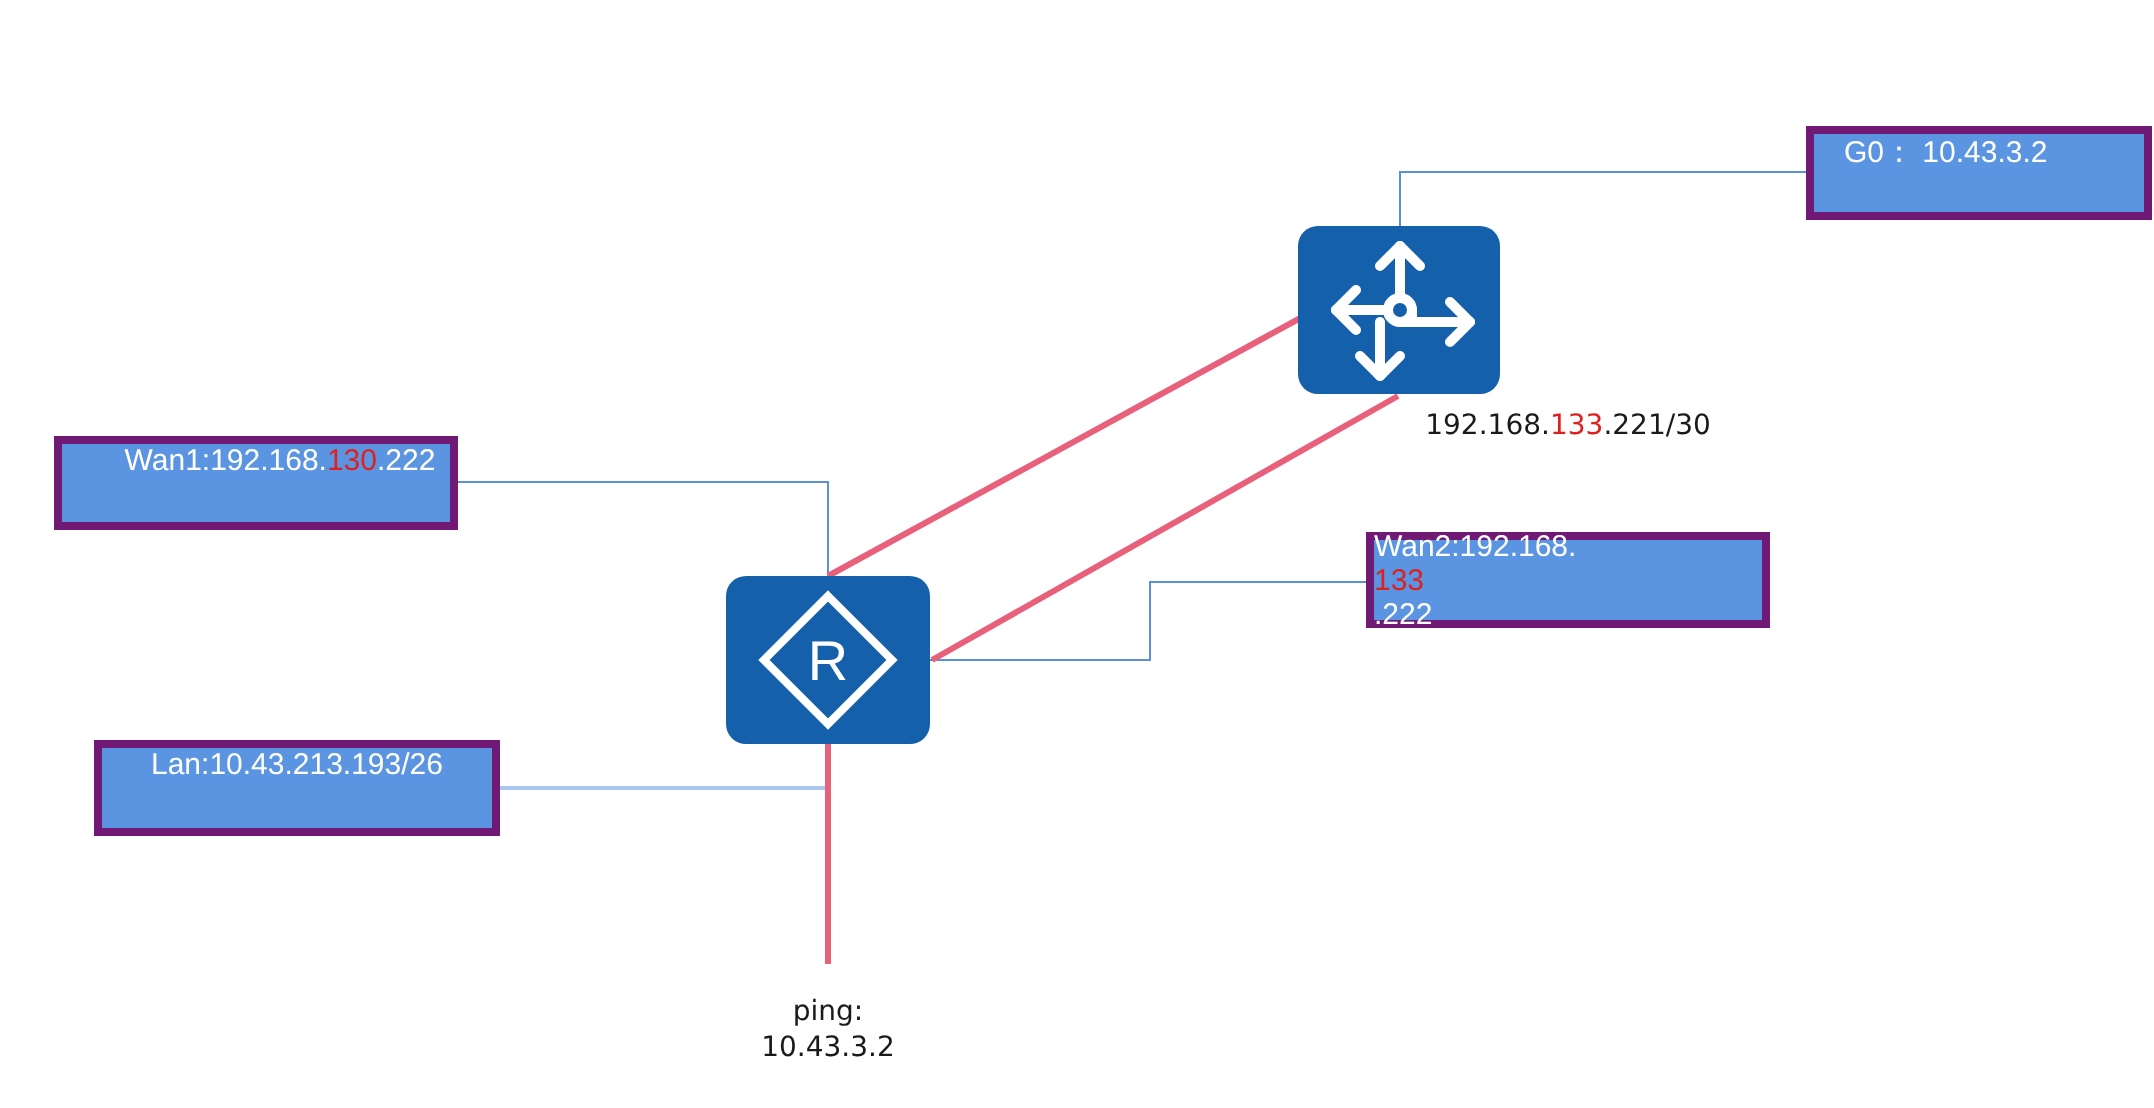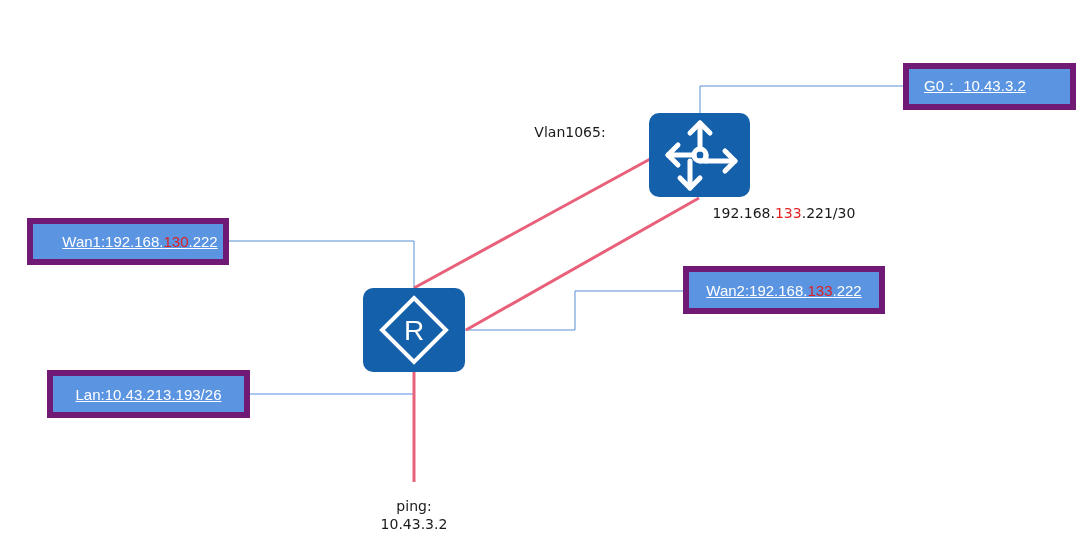--- a/index.html
+++ b/index.html
@@ -1,22 +1,22 @@
 <!DOCTYPE html>
 <html><head>
   <meta charset="utf-8">
   <style>
     html, body { margin: 0; padding: 0; background: #ffffff; }
     body { width: 1077px; height: 554px; position: relative; overflow: hidden;
            font-family: "DejaVu Sans", "Liberation Sans", sans-serif; }
     #canvas { position: absolute; left: 0; top: 0; }
-    .box { position: absolute; background: #5b95e2; border: 6px solid #701a75;
+    .box { position: absolute; background: #5b95e2; border: 4px solid #701a75;
            box-sizing: border-box; color: #ffffff; font-family: "Liberation Sans", sans-serif;
-           font-size: 15px; display: flex; align-items: center; justify-content: center;
-           white-space: nowrap; text-decoration: underline; }
+           font-size: 15px; display: flex; align-items: flex-start; justify-content: center;
+           white-space: nowrap; }
     .hl { color: #e01f1f; }
     .label { position: absolute; font-family: "DejaVu Sans", sans-serif; font-size: 14px;
              color: #1a1a1a; text-align: center; line-height: 18px; white-space: nowrap; }
     .lbl-hl { color: #e01f1f; }
   </style>
 </head>
 <body>
 
 <svg id="canvas" width="1077" height="554" viewBox="0 0 1077 554">
 
@@ -55,32 +55,31 @@
 <div class="box" style="left:903px; top:63px; width:173px; height:47px; justify-content:flex-start; padding-left:15px;">
   <span>G0： 10.43.3.2</span>
 </div>
 
 <div class="box" style="left:27px; top:218px; width:202px; height:47px;padding-left:24px;">
   <span>Wan1:192.168.</span>
     <span class="hl">130</span>
     <span>.222</span>
 </div>
 
-<div class="box" style="left:683px; top:266px; width:202px; height:48px;">
+<div class="box" style="left:683px; top:266px; width:202px; height:48px;flex-direction:column;">
   <span>Wan2:192.168.</span>
     <span class="hl">133</span>
     <span>.222</span>
 </div>
 
 <div class="box" style="left:47px; top:370px; width:203px; height:48px;">
   <span>Lan:10.43.213.193/26</span>
 </div>
 
 <div class="label" style="left:480px; top:123px; width:180px;">
-  <div>Vlan1065:</div>
 </div>
 
 <div class="label" style="left:694px; top:204px; width:180px;">
   <div><span>192.168.</span><span class="lbl-hl">133</span><span>.221/30</span></div>
 </div>
 
 <div class="label" style="left:354px; top:497px; width:120px;">
   <div>ping:</div>
   <div>10.43.3.2</div>
 </div>

